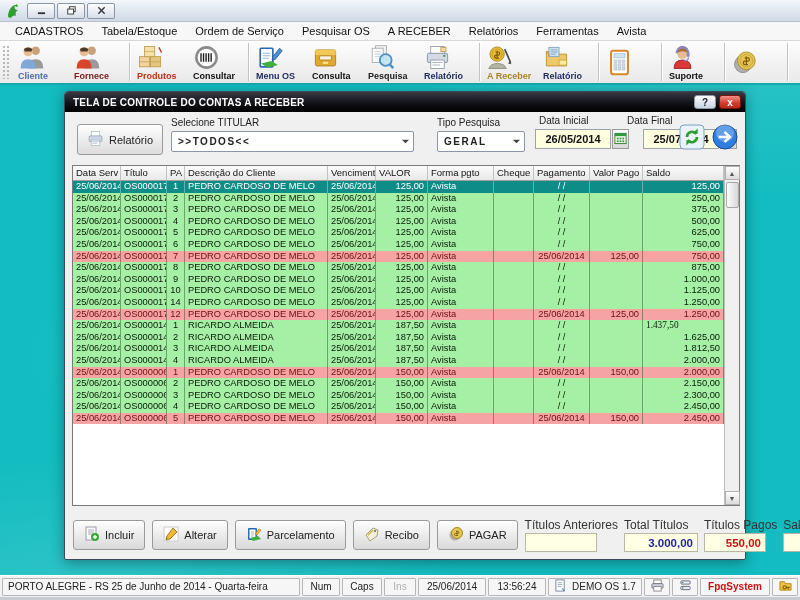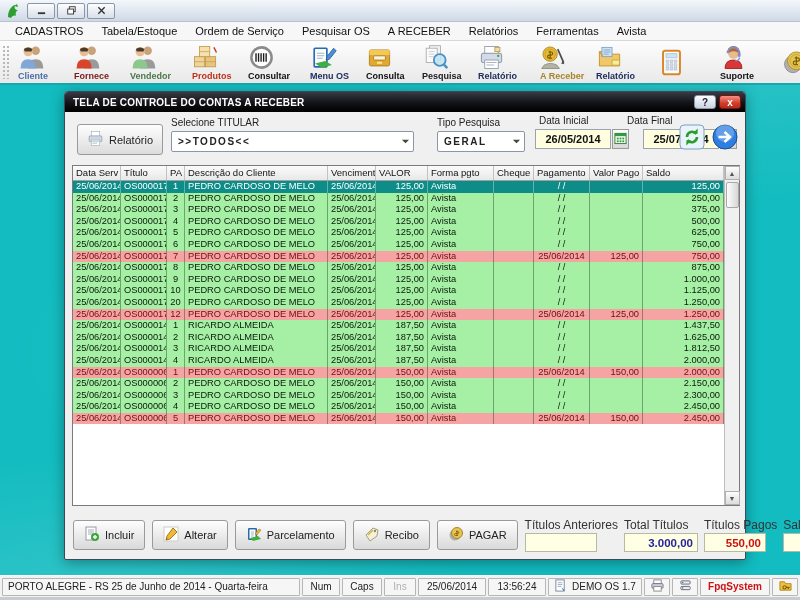--- a/index.html
+++ b/index.html
@@ -164,30 +164,20 @@
       <div class="tb-item">
         <span class="ticon"><svg viewBox="0 0 32 32">
             <circle cx="21" cy="8" r="5" fill="#caa27a"></circle>
             <path d="M12 29q0-11 9-11t9 11z" fill="#9a9a9a"></path>
             <circle cx="12" cy="9" r="5.5" fill="#e8bd92"></circle>
             <path d="M3 29q0-11 9-11t9 11z" fill="#d8452a"></path>
             <path d="M7 6q5-4 10 0l-1 3H8z" fill="#4a3a2a"></path>
           </svg></span>
         <span class="tb-label" style="color: rgb(122, 26, 26);">Fornece</span>
       </div>
-      <div class="tb-item">
-        <span class="ticon"><svg viewBox="0 0 32 32">
-            <circle cx="21" cy="8" r="5" fill="#caa27a"></circle>
-            <path d="M12 29q0-11 9-11t9 11z" fill="#9a9a9a"></path>
-            <circle cx="12" cy="9" r="5.5" fill="#e8bd92"></circle>
-            <path d="M3 29q0-11 9-11t9 11z" fill="#8cc88c"></path>
-            <path d="M7 6q5-4 10 0l-1 3H8z" fill="#4a3a2a"></path>
-          </svg></span>
-        <span class="tb-label" style="color: rgb(74, 122, 74);">Vendedor</span>
-      </div>
       <div class="tb-sep"></div>
       <div class="tb-item">
         <span class="ticon"><svg viewBox="0 0 32 32">
             <rect x="3" y="15" width="12" height="12" fill="#f0d49a" stroke="#c09a48"></rect>
             <rect x="16" y="15" width="12" height="12" fill="#e6c67e" stroke="#c09a48"></rect>
             <rect x="9" y="3" width="12" height="12" fill="#f6e0ae" stroke="#c09a48"></rect>
             <path d="M9 9h12M3 21h12M16 21h12" stroke="#c09a48" stroke-width=".8"></path>
             <path d="M26 4l3 6" stroke="#c03018" stroke-width="1.6"></path>
           </svg></span>
         <span class="tb-label" style="color: rgb(192, 48, 24);">Produtos</span>
@@ -542,21 +532,21 @@
                 <span class="gcell" style="width: 52px; text-align: right;">125,00</span>
                 <span class="gcell" style="width: 66px; text-align: left;">Avista</span>
                 <span class="gcell" style="width: 40px; text-align: left;"></span>
                 <span class="gcell" style="width: 56px; text-align: center;">/ /</span>
                 <span class="gcell" style="width: 53px; text-align: right;"></span>
                 <span class="gcell" style="width: 78px; flex: 1 1 0%; text-align: right;">1.125,00</span>
               </div>
               <div class="grow">
                 <span class="gcell" style="width: 48px; text-align: left;">25/06/2014</span>
                 <span class="gcell" style="width: 46px; text-align: left;">OS000017</span>
-                <span class="gcell" style="width: 18px; text-align: center;">20</span>
+                <span class="gcell" style="width: 18px; text-align: center;">14</span>
                 <span class="gcell" style="width: 143px; text-align: left;">PEDRO CARDOSO DE MELO</span>
                 <span class="gcell" style="width: 48px; text-align: left;">25/06/2014</span>
                 <span class="gcell" style="width: 52px; text-align: right;">125,00</span>
                 <span class="gcell" style="width: 66px; text-align: left;">Avista</span>
                 <span class="gcell" style="width: 40px; text-align: left;"></span>
                 <span class="gcell" style="width: 56px; text-align: center;">/ /</span>
                 <span class="gcell" style="width: 53px; text-align: right;"></span>
                 <span class="gcell" style="width: 78px; flex: 1 1 0%; text-align: right;">1.250,00</span>
               </div>
               <div class="grow paid">
@@ -576,21 +566,21 @@
                 <span class="gcell" style="width: 48px; text-align: left;">25/06/2014</span>
                 <span class="gcell" style="width: 46px; text-align: left;">OS000014</span>
                 <span class="gcell" style="width: 18px; text-align: center;">1</span>
                 <span class="gcell" style="width: 143px; text-align: left;">RICARDO ALMEIDA</span>
                 <span class="gcell" style="width: 48px; text-align: left;">25/06/2014</span>
                 <span class="gcell" style="width: 52px; text-align: right;">187,50</span>
                 <span class="gcell" style="width: 66px; text-align: left;">Avista</span>
                 <span class="gcell" style="width: 40px; text-align: left;"></span>
                 <span class="gcell" style="width: 56px; text-align: center;">/ /</span>
                 <span class="gcell" style="width: 53px; text-align: right;"></span>
-                <span class="gcell" style="width: 78px; flex: 1 1 0%; text-align: right;">1.437,50</span>
+                <span class="gcell" style="width: 78px; flex: 1 1 0%; text-align: left; font-family: Liberation Serif, serif;">1.437,50</span>
               </div>
               <div class="grow">
                 <span class="gcell" style="width: 48px; text-align: left;">25/06/2014</span>
                 <span class="gcell" style="width: 46px; text-align: left;">OS000014</span>
                 <span class="gcell" style="width: 18px; text-align: center;">2</span>
                 <span class="gcell" style="width: 143px; text-align: left;">RICARDO ALMEIDA</span>
                 <span class="gcell" style="width: 48px; text-align: left;">25/06/2014</span>
                 <span class="gcell" style="width: 52px; text-align: right;">187,50</span>
                 <span class="gcell" style="width: 66px; text-align: left;">Avista</span>
                 <span class="gcell" style="width: 40px; text-align: left;"></span>

